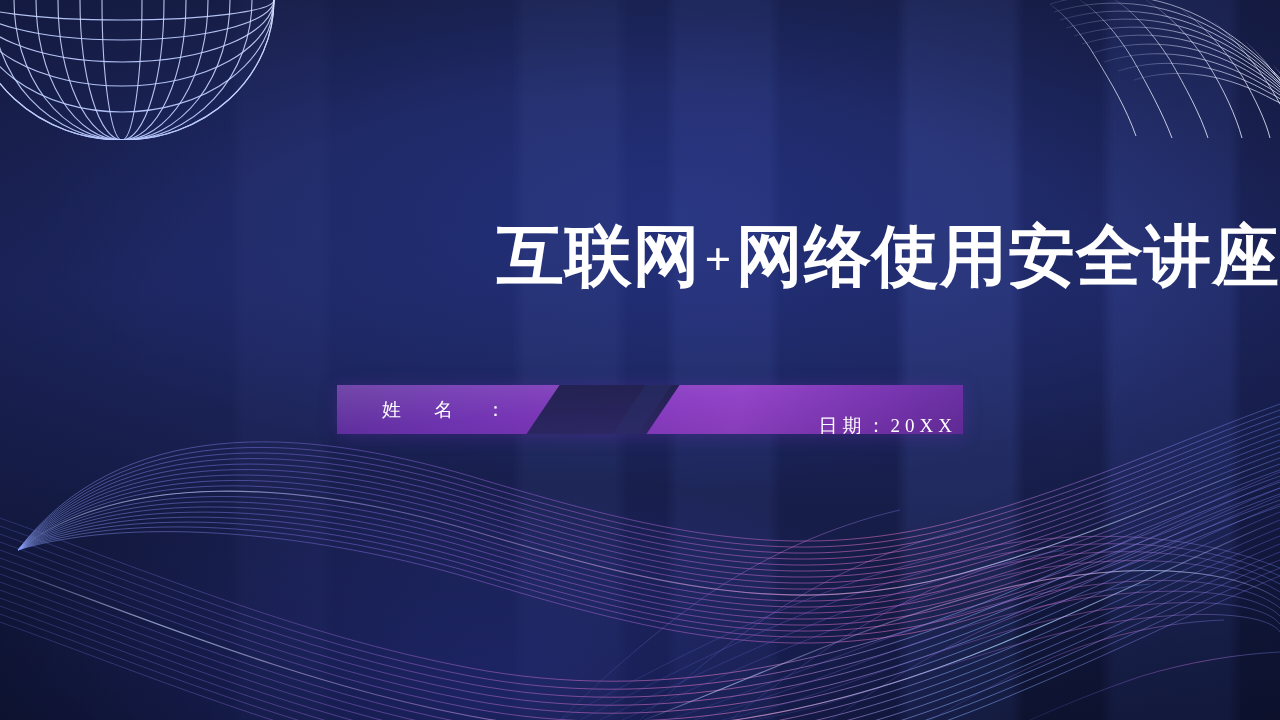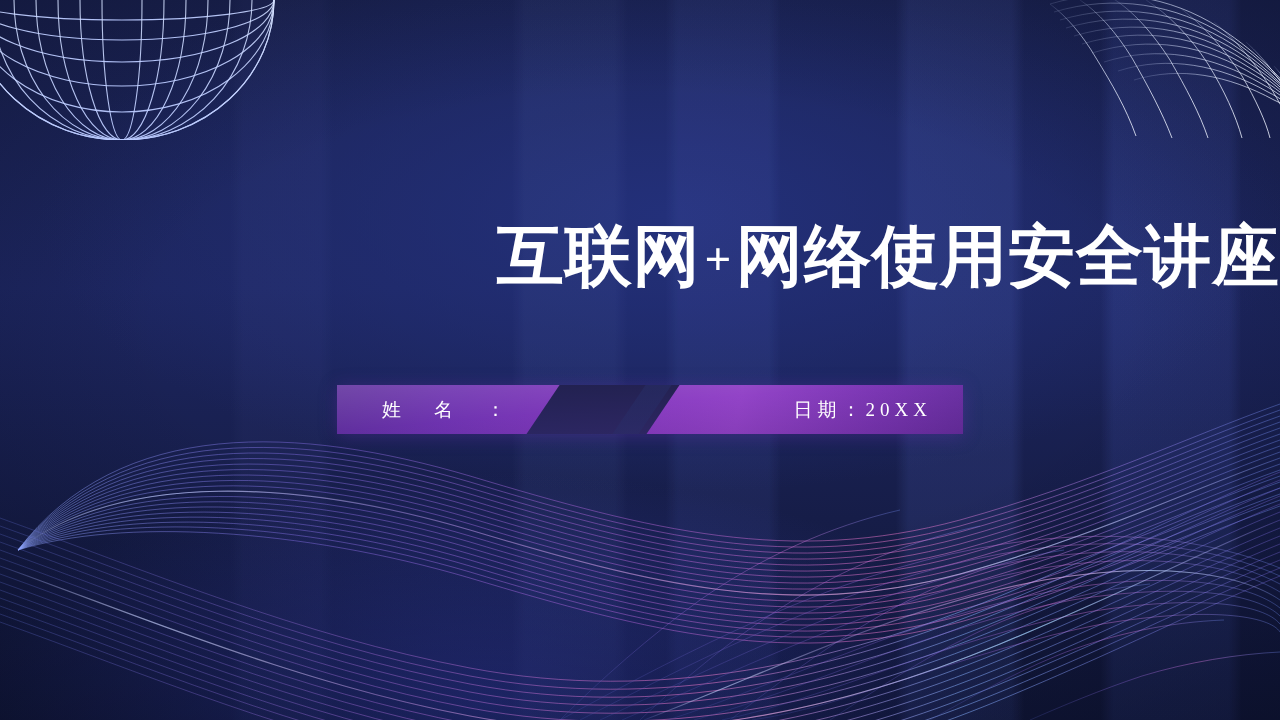--- a/index.html
+++ b/index.html
@@ -153,21 +153,21 @@
     top: 0; height: 49px;
     display: flex;
     align-items: center;
     color: #ffffff;
     font-size: 19px;
     letter-spacing: 7px;
     white-space: nowrap;
     z-index: 3;
   }
   .banner-left  { left: 45px; }
-  .banner-right { right: 31px; letter-spacing: 5px; }
+  .banner-right { right: 6px; letter-spacing: 5px; margin-top: 16px; }
 </style>
 </head>
 <body>
 
 <div id="slide">
 
   <div class="bg-base"></div>
   <div class="bg-bands"></div>
   <div class="bg-glow-bottom"></div>
   <div class="bg-vignette"></div>

